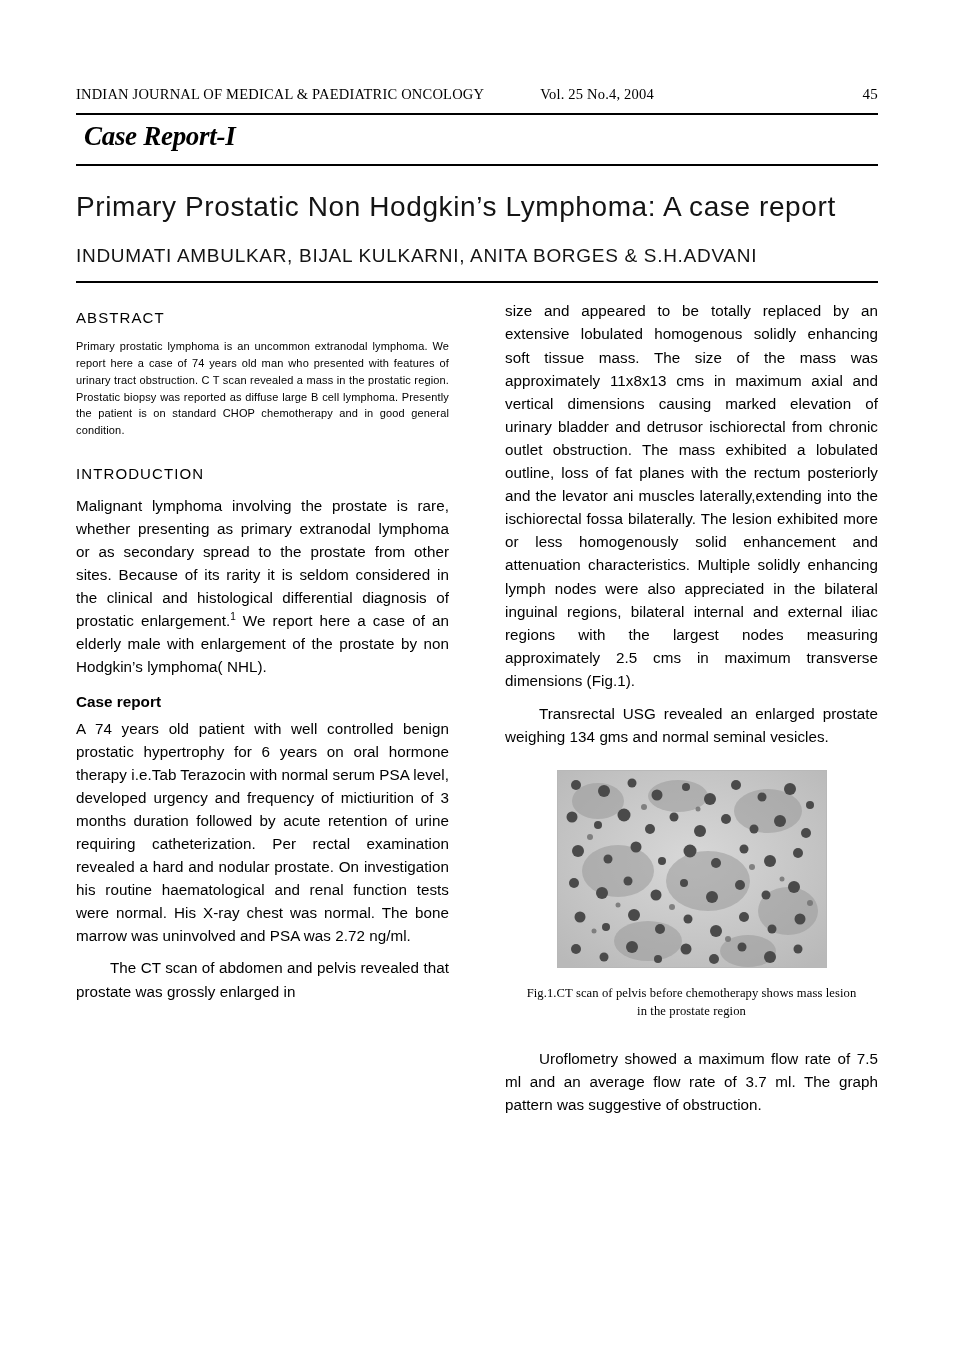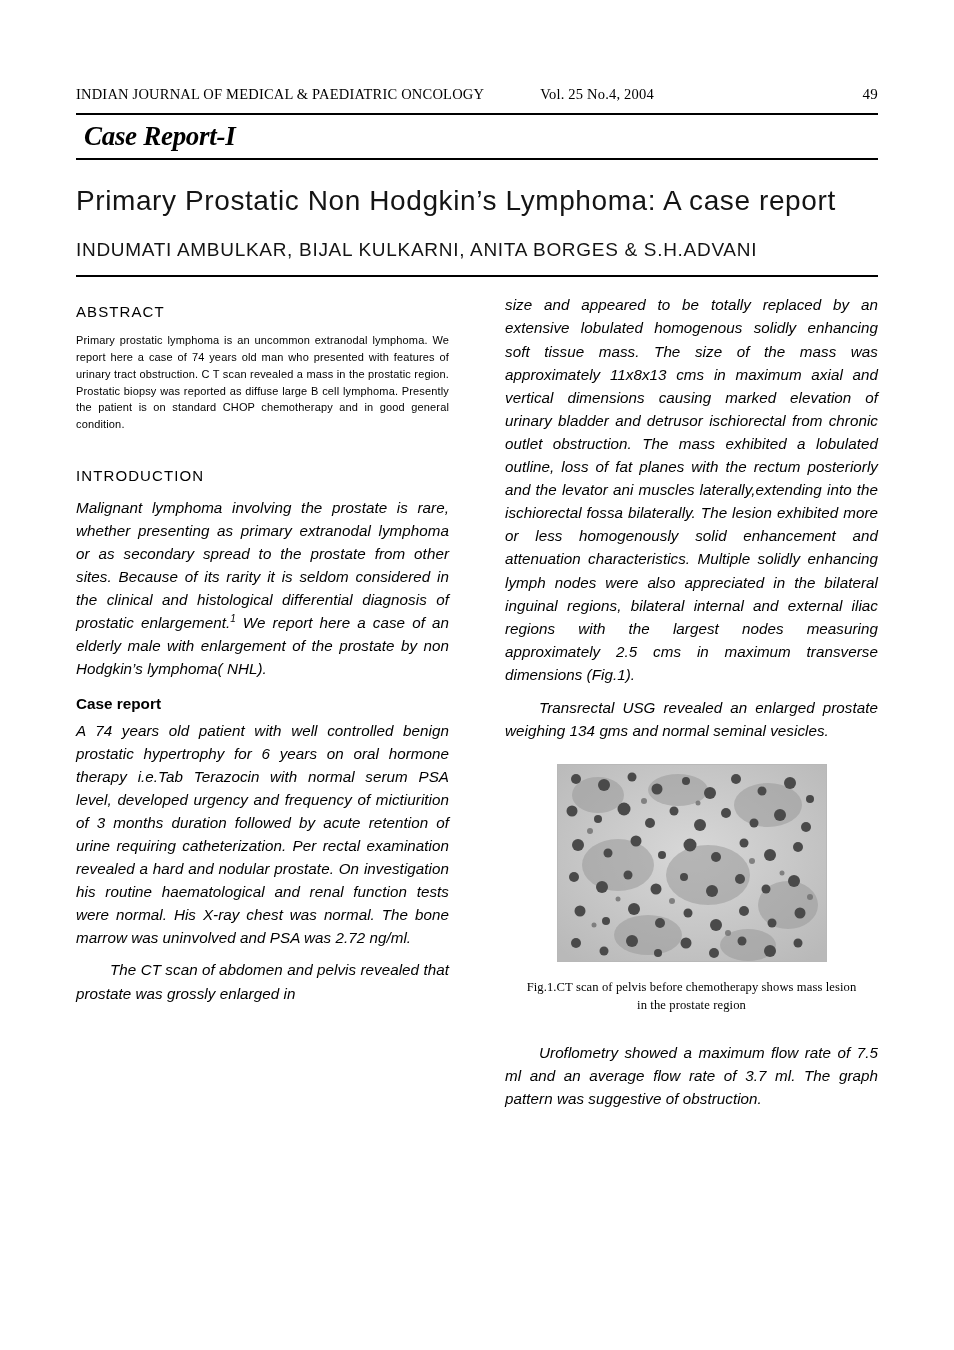--- a/index.html
+++ b/index.html
@@ -39,21 +39,21 @@
     margin-bottom: 10px;
   }
   .runhead .jname { flex: 0 0 auto; }
   .runhead .vol { margin-left: 56px; flex: 0 0 auto; }
   .runhead .pageno { margin-left: auto; font-size: 15px; }
 
   
   .banner {
     border-top: 2.5px solid #000;
     border-bottom: 2.5px solid #000;
-    padding: 6px 0 6px 0;
+    padding: 6px 0 12px 0;
     margin-top: 4px;
   }
   .banner-title {
     font-family: "Liberation Serif", serif;
     font-style: italic;
     font-weight: bold;
     font-size: 27px;
     letter-spacing: -0.3px;
     padding-left: 8px;
   }
@@ -102,21 +102,20 @@
     text-align: justify;
     letter-spacing: 0.15px;
     margin-top: 12px;
   }
   p.body {
     font-size: 15.2px;
     line-height: 1.52;
     text-align: justify;
     margin: 0 0 9px 0;
     letter-spacing: 0.05px;
-    font-style: italic;
   }
   p.body.indent { text-indent: 34px; }
   .sub-head {
     font-weight: bold;
     font-size: 15.3px;
     margin: 14px 0 6px 0;
   }
   sup { font-size: 10px; vertical-align: super; }
 
   
@@ -145,38 +144,38 @@
 </style>
 </head>
 <body>
 
 <div class="page">
   <div class="content">
 
     <div class="runhead">
       <span class="jname">INDIAN JOURNAL OF MEDICAL &amp; PAEDIATRIC ONCOLOGY</span>
       <span class="vol">Vol. 25 No.4, 2004</span>
-      <span class="pageno">49</span>
+      <span class="pageno">45</span>
     </div>
 
     <div class="banner">
       <div class="banner-title">Case Report-I</div>
     </div>
 
     <h1 class="art-title">Primary Prostatic Non Hodgkin’s Lymphoma: A case report</h1>
     <div class="authors">INDUMATI AMBULKAR, BIJAL KULKARNI, ANITA BORGES &amp; S.H.ADVANI</div>
     <div class="rule-under-authors"></div>
 
     <div class="cols">
 
       <div class="col">
         <div class="sec-head">ABSTRACT</div>
         <div class="abs-body">Primary prostatic lymphoma is an uncommon extranodal lymphoma. We report here a case of 74 years old man who presented with features of urinary tract obstruction. C T scan revealed a mass in the prostatic region. Prostatic biopsy was reported as diffuse large B cell lymphoma. Presently the patient is on standard CHOP chemotherapy and in good general condition.</div>
 
-        <div class="sec-head" style="margin-top:34px;">INTRODUCTION</div>
+        <div class="sec-head" style="margin-top:26px;">INTRODUCTION</div>
         <p class="body"><span>Malignant   lymphoma involving the prostate is rare, whether presenting as primary extranodal lymphoma or as secondary spread to the prostate from other sites. Because of its rarity it is seldom considered in the clinical and histological differential diagnosis of prostatic enlargement.</span><sup>1</sup><span> We report here a case of an elderly male with enlargement of the prostate by non Hodgkin’s lymphoma( NHL).</span></p>
 
         <div class="sub-head">Case report</div>
         <p class="body">A 74 years old patient with well controlled benign prostatic hypertrophy for 6 years on oral hormone therapy i.e.Tab Terazocin with normal serum PSA level, developed  urgency and frequency of mictiurition of 3 months duration followed by acute retention of urine requiring catheterization. Per rectal examination revealed a hard and nodular prostate. On investigation his routine haematological and renal function tests were normal. His X-ray chest was normal. The bone marrow was uninvolved  and  PSA was 2.72 ng/ml.</p>
         <p class="body indent" style="margin-top:8px;">The CT scan of abdomen and pelvis revealed that prostate was grossly enlarged in</p>
 
       </div>
 
       <div class="col">
         <p class="body">size and appeared to be totally replaced by an extensive lobulated homogenous solidly enhancing soft tissue mass. The size of the mass was approximately 11x8x13 cms in maximum axial and vertical dimensions causing marked elevation of urinary bladder and detrusor ischiorectal from chronic outlet obstruction. The mass exhibited a   lobulated outline, loss of fat planes with   the rectum posteriorly and the levator ani muscles laterally,extending into the ischiorectal fossa bilaterally. The lesion exhibited more or less homogenously solid enhancement and attenuation characteristics. Multiple solidly enhancing lymph nodes were also appreciated in the bilateral inguinal regions, bilateral internal and external iliac regions with the largest nodes measuring approximately 2.5 cms in maximum transverse dimensions (Fig.1).</p>

